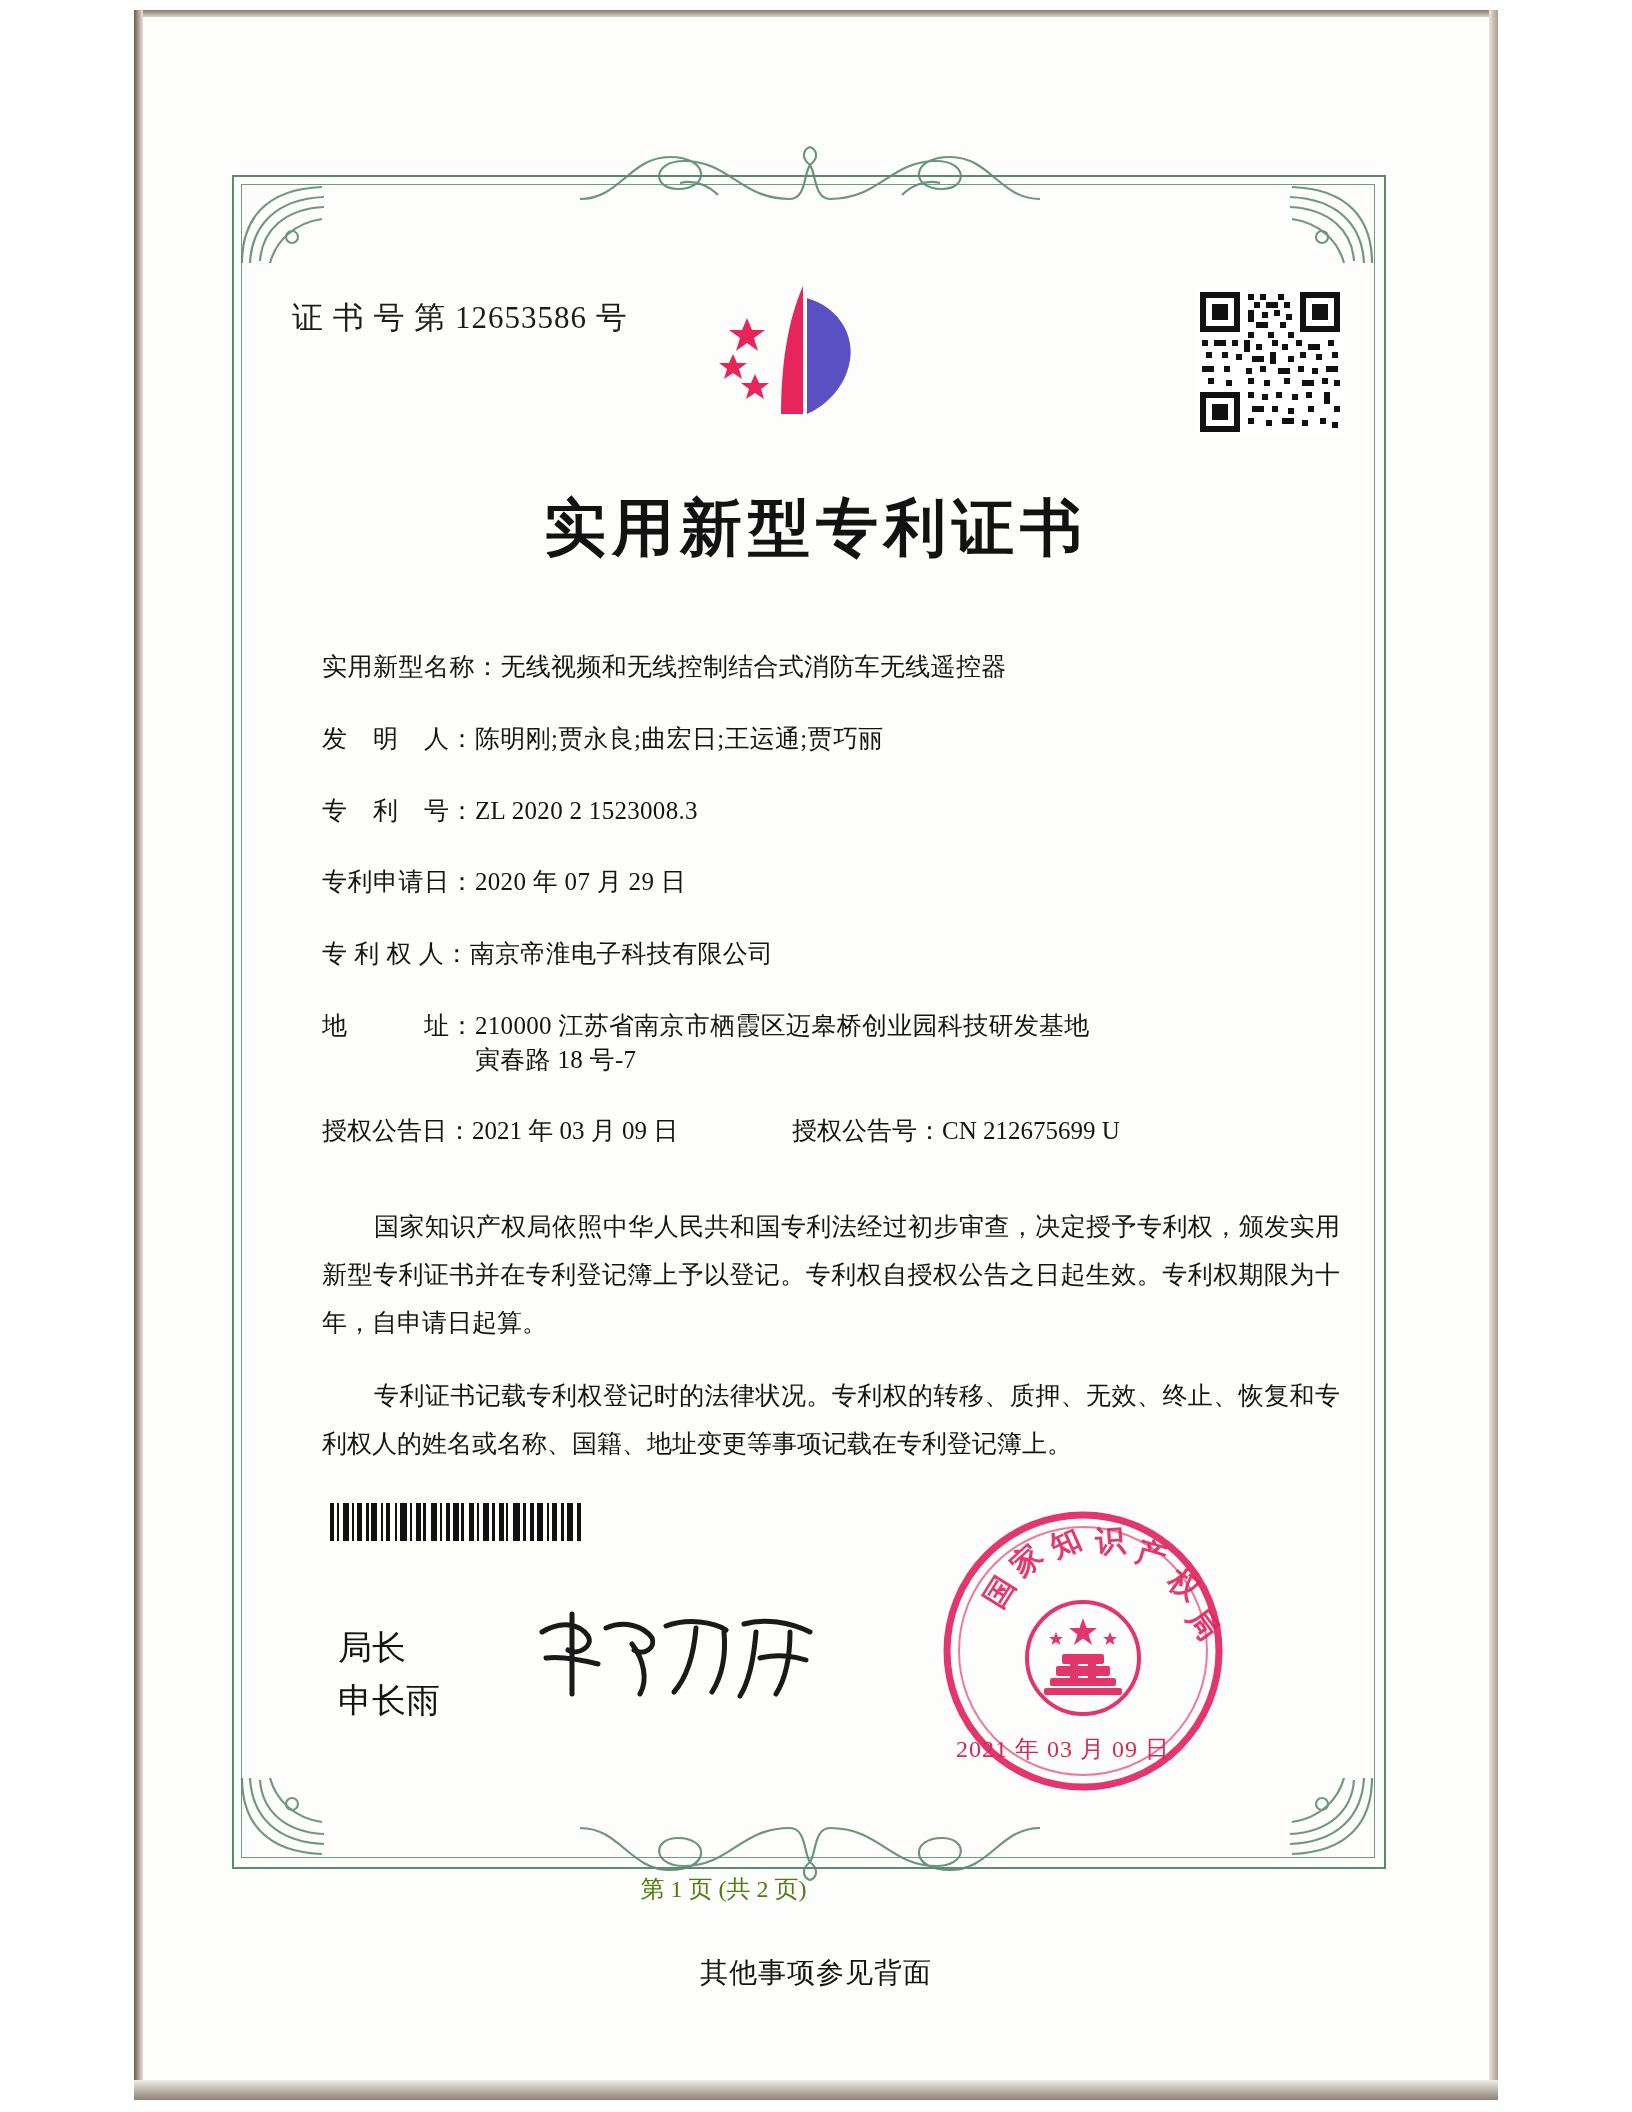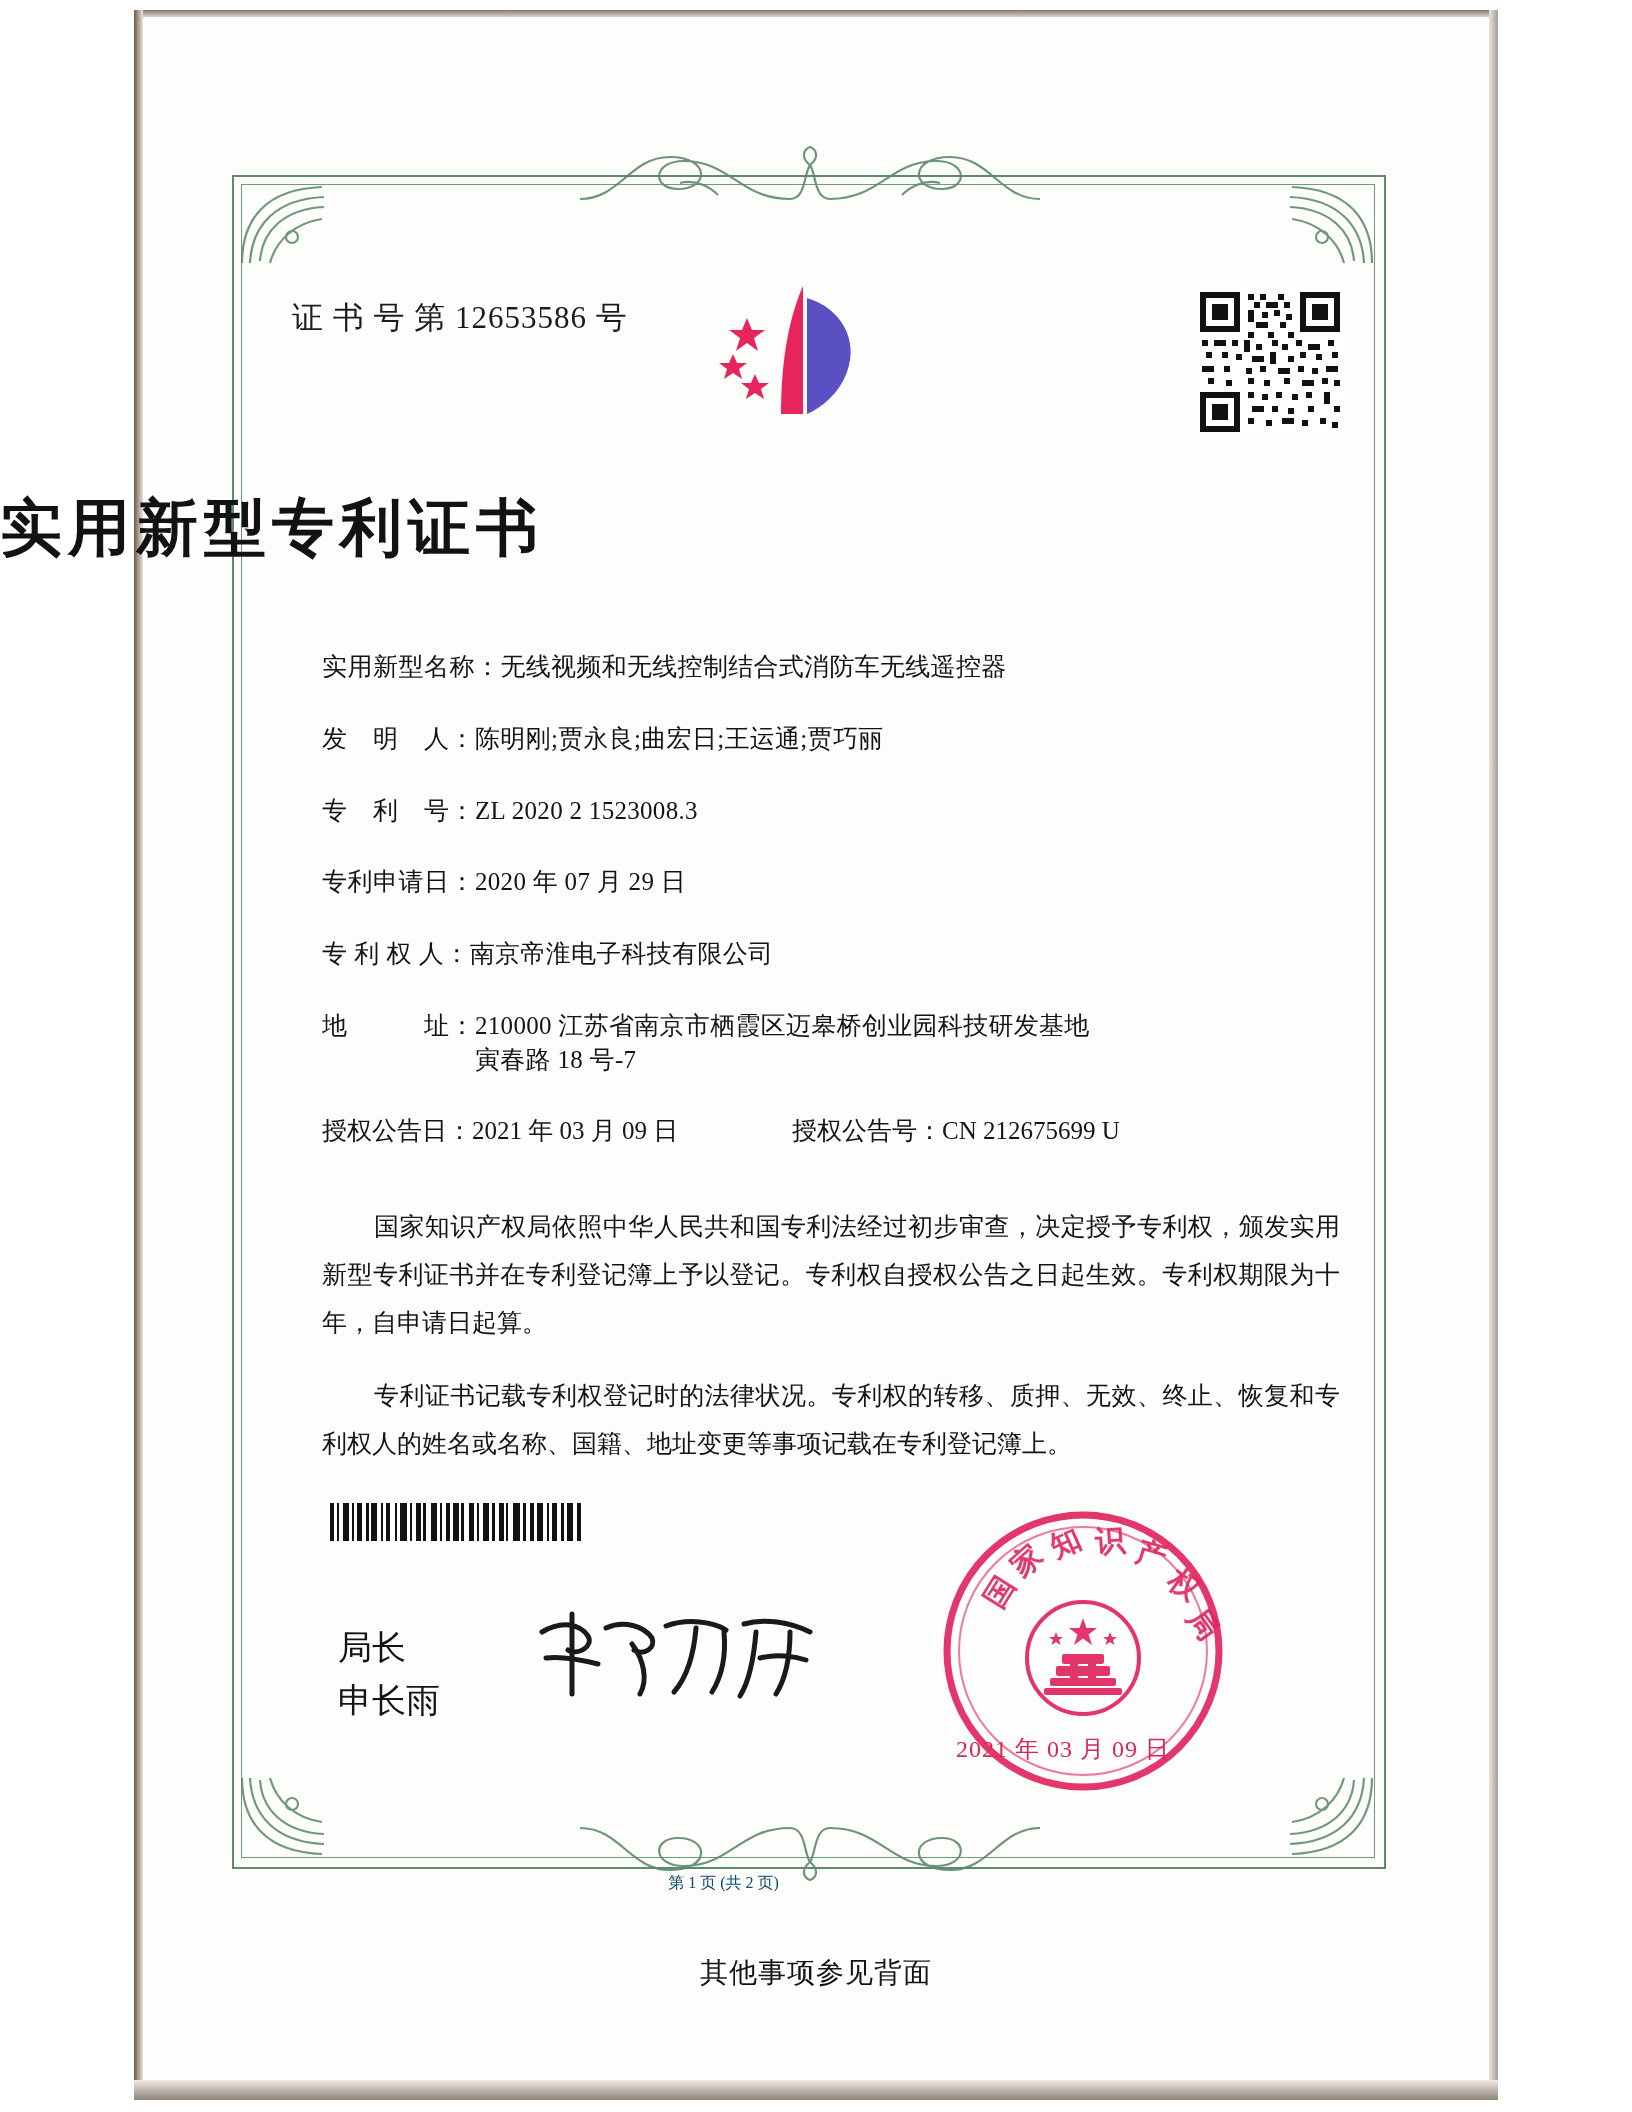--- a/index.html
+++ b/index.html
@@ -128,20 +128,21 @@
     top: 288px;
     width: 148px;
     height: 148px;
   }
 
   .title {
     position: absolute;
     left: 0;
     top: 486px;
     width: 1632px;
+    text-align: center;
     font-family: "DejaVu Serif", serif;
     font-size: 62px;
     font-weight: bold;
     letter-spacing: 6px;
     color: #121212;
   }
 
   
   .fields {
     position: absolute;
@@ -238,22 +239,22 @@
     white-space: nowrap;
   }
 
   
   .page-no {
     position: absolute;
     left: 0;
     top: 1873px;
     width: 1447px;
     text-align: center;
-    font-size: 16px;
-    color: #0c4a6e;
+    font-size: 24px;
+    color: #4d7c0f;
   }
   .backside-note {
     position: absolute;
     left: 0;
     top: 1954px;
     width: 1632px;
     text-align: center;
     font-size: 28px;
     color: #141414;
     letter-spacing: 1px;

